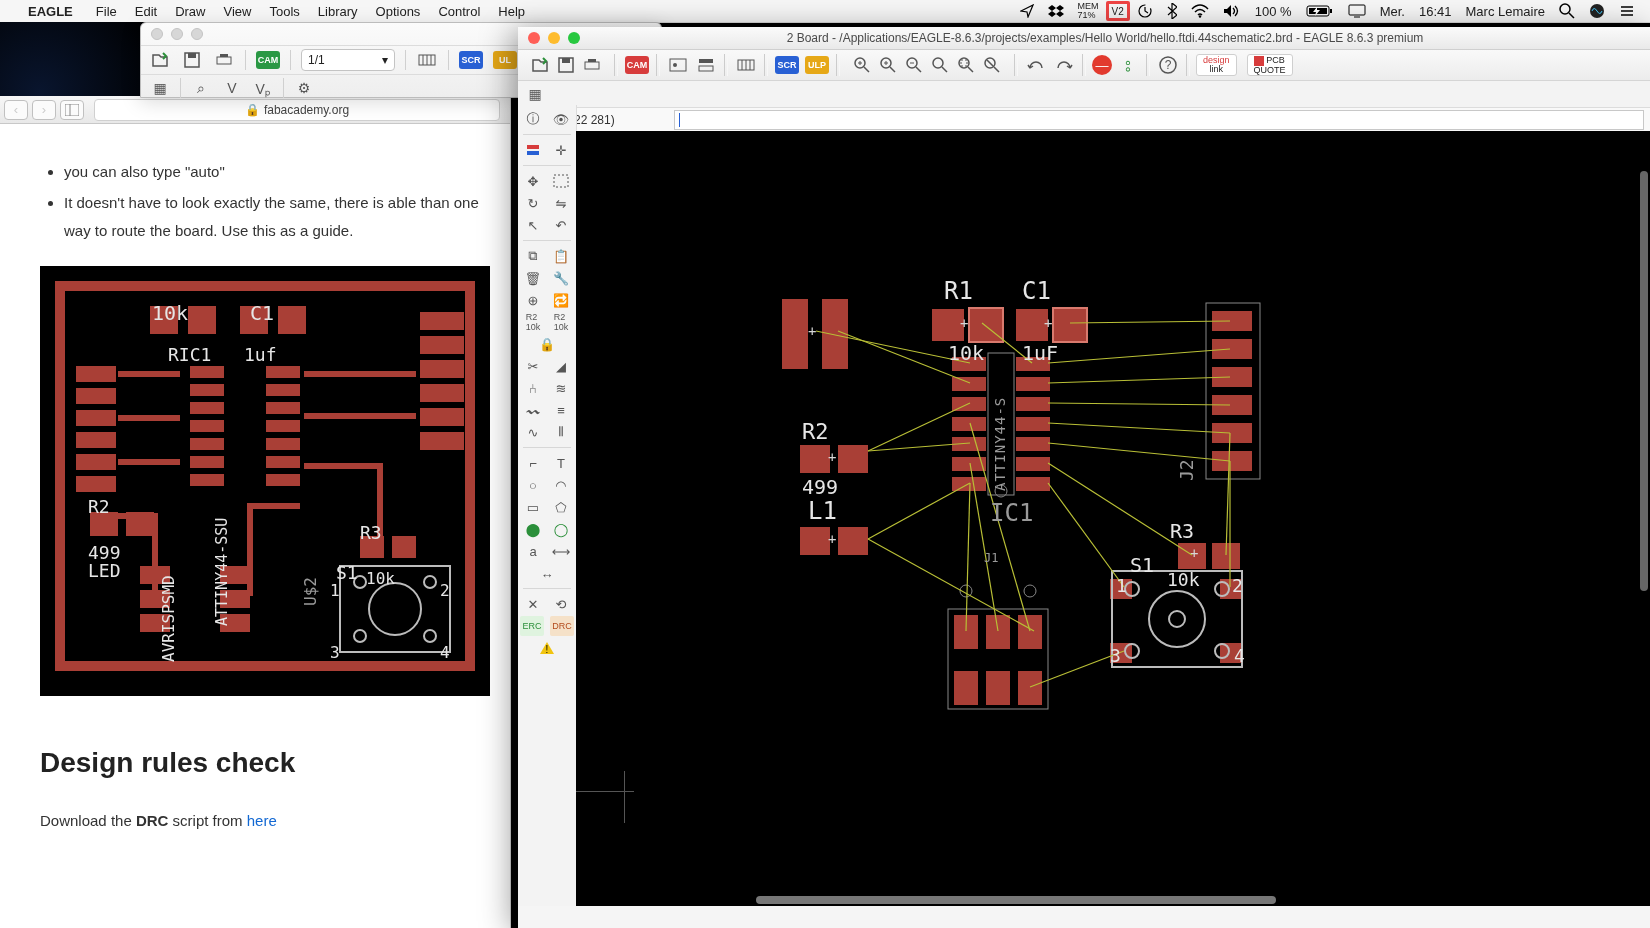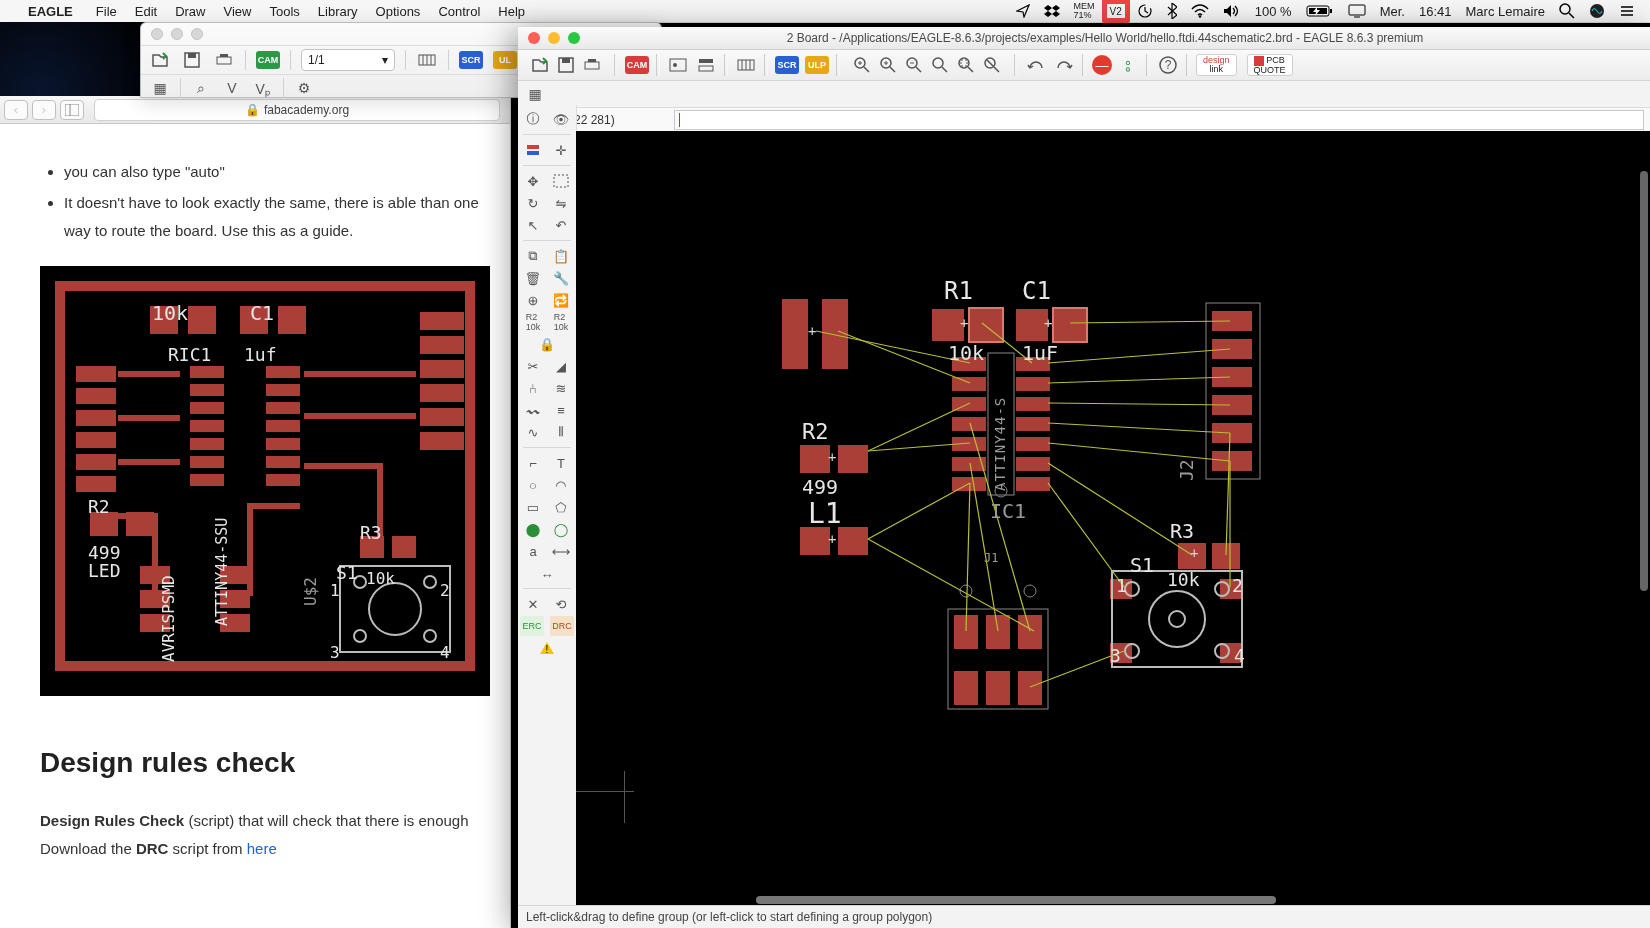--- a/index.html
+++ b/index.html
@@ -104,21 +104,21 @@
       </span>
     <span class="ri">
         <svg width="16" height="14">
           <path d="M4 1 L8 4 L4 7 L0 4Z M12 1 L16 4 L12 7 L8 4Z M4 7 L8 10 L4 13 L0 10Z M12 7 L16 10 L12 13 L8 10Z" fill="#000"></path>
         </svg>
       </span>
     <span class="ri" style="font-size:9px;line-height:1;display:flex;flex-direction:column;align-items:flex-start">
         <span>MEM</span>
         <span>71%</span>
       </span>
-    <span class="ri" style="border:5px solid #ef4444;border-radius:2px;font-size:10px;padding:0 3px;height:14px">V2</span>
+    <span class="ri" style="border:3px solid #ef4444;border-radius:2px;font-size:10px;padding:0 3px;height:14px">V2</span>
     <span class="ri">
         <svg width="16" height="16">
           <circle cx="8" cy="8" r="6" fill="none" stroke="#000" stroke-width="1.2" stroke-dasharray="28 6"></circle>
           <path d="M8 4v4l3 2" stroke="#000" fill="none" stroke-width="1.2"></path>
         </svg>
       </span>
     <span class="ri">
         <svg width="10" height="16">
           <path d="M5 0v16l5-4-9-8M5 0l5 4-9 8" stroke="#000" fill="none" stroke-width="1.2"></path>
         </svg>
@@ -282,21 +282,20 @@
       <span class="lbl" style="left:114px;top:396px;font-size:16px;transform:rotate(-90deg);transform-origin:left top">AVRISPSMD</span>
       <span class="lbl" style="left:168px;top:360px;font-size:15px;transform:rotate(-90deg);transform-origin:left top">ATTINY44-SSU</span>
       <span class="lbl gray" style="left:256px;top:340px;font-size:16px;transform:rotate(-90deg);transform-origin:left top">U$2</span>
       <span class="lbl" style="left:290px;top:310px;font-size:16px">1</span>
       <span class="lbl" style="left:400px;top:310px;font-size:16px">2</span>
       <span class="lbl" style="left:290px;top:372px;font-size:16px">3</span>
       <span class="lbl" style="left:400px;top:372px;font-size:16px">4</span>
     </div>
 
     <div class="h2">Design rules check</div>
-    <div class="para"><b>Design Rules Check</b><span> (script) that will check that there is enough</span></div>
     <div class="para"><span>Download the </span><b>DRC</b><span> script from </span><span style="color:#1268d3">here</span></div>
   </div>
 </div>
 
 <div class="eagle-sch">
   <div class="tl">
     <div class="traffic">
       <div class="dot d"></div>
       <div class="dot d"></div>
       <div class="dot d"></div>
@@ -722,31 +721,30 @@
         <line x1="650" y1="424" x2="654" y2="302"></line>
       </g>
     </svg>
 
     <span class="lbl" style="left:368px;top:146px;font-size:24px">R1</span>
     <span class="lbl" style="left:446px;top:146px;font-size:24px">C1</span>
     <span class="lbl" style="left:372px;top:210px;font-size:20px">10k</span>
     <span class="lbl" style="left:446px;top:210px;font-size:20px">1uF</span>
     <span class="lbl" style="left:226px;top:288px;font-size:22px">R2</span>
     <span class="lbl" style="left:226px;top:344px;font-size:20px">499</span>
-    <span class="lbl" style="left:232px;top:366px;font-size:28px">L1</span>
-    <span class="lbl gray" style="left:414px;top:368px;font-size:20px">IC1</span>
+    <span class="lbl" style="left:232px;top:366px;font-size:24px">L1</span>
+    <span class="lbl gray" style="left:414px;top:368px;font-size:24px">IC1</span>
     <span class="lbl gray" style="left:416px;top:360px;font-size:14px;transform:rotate(-90deg);transform-origin:left top;letter-spacing:1px">ATTINY44-S</span>
     <span class="lbl" style="left:594px;top:388px;font-size:20px">R3</span>
     <span class="lbl" style="left:591px;top:438px;font-size:18px">10k</span>
     <span class="lbl" style="left:554px;top:422px;font-size:20px">S1</span>
     <span class="lbl gray" style="left:600px;top:350px;font-size:18px;transform:rotate(-90deg);transform-origin:left top">J2</span>
     <span class="lbl gray" style="left:408px;top:420px;font-size:12px">J1</span>
     <span class="lbl" style="left:540px;top:444px;font-size:18px">1</span>
     <span class="lbl" style="left:656px;top:444px;font-size:18px">2</span>
     <span class="lbl" style="left:534px;top:514px;font-size:18px">3</span>
     <span class="lbl" style="left:658px;top:514px;font-size:18px">4</span>
 
     <div class="scrollbar" style="left:180px;bottom:2px;width:520px;height:8px"></div>
     <div class="scrollbar" style="right:2px;top:40px;width:8px;height:420px;background:#666"></div>
   </div>
 
-  <div class="status">Left-click&amp;drag to define group (or left-click to start defining a group polygon)</div>
 </div>
 
 </body></html>

